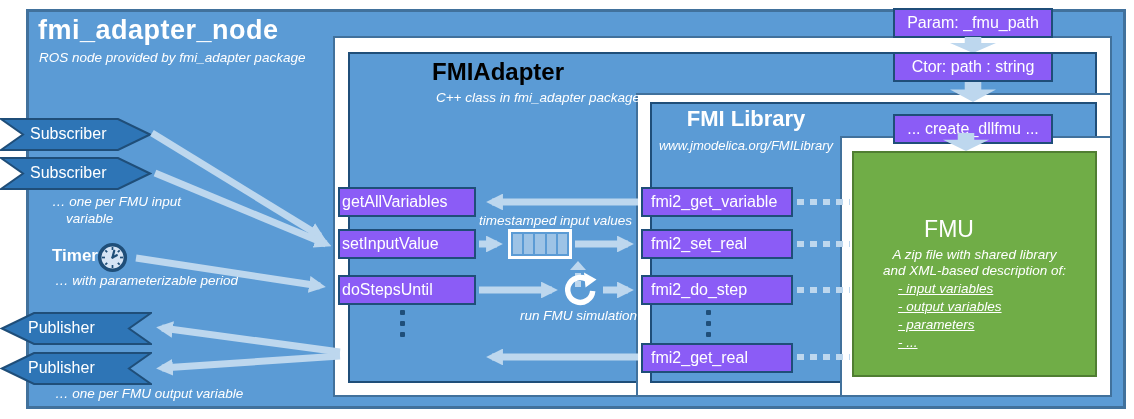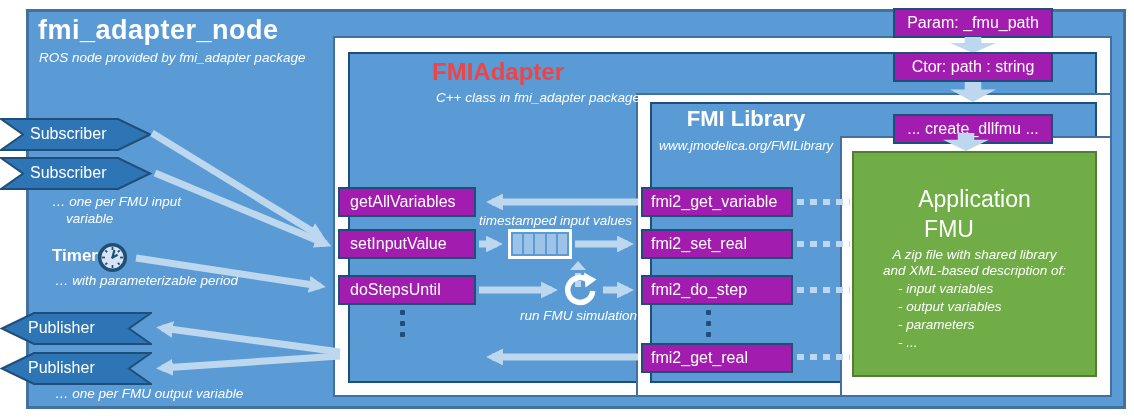--- a/index.html
+++ b/index.html
@@ -17,49 +17,49 @@
   .frame-c{left:840px;top:136px;width:272px;height:261px;}
   
   .panel{background:#5B9BD5;border:2px solid #1F4E79;box-sizing:border-box;}
   .panel-adapter{left:348px;top:52px;width:749px;height:331px;}
   .panel-library{left:650px;top:102px;width:447px;height:281px;}
   .panel-fmu{left:852px;top:151px;width:245px;height:226px;background:#70AD47;border:2px solid #507E32;box-sizing:border-box;}
   
   .h-outer{left:38px;top:15px;color:#fff;font-size:27px;font-weight:600;letter-spacing:.5px;}
   .sub{color:#fff;font-style:italic;font-size:13.5px;}
   .h-outer-sub{left:39px;top:50px;}
-  .h-adapter{left:348px;top:58px;width:300px;text-align:center;color:#ef4444;font-size:24px;font-weight:600;}
+  .h-adapter{left:348px;top:58px;width:300px;text-align:center;color:#000000;font-size:24px;font-weight:600;}
   .h-adapter-sub{left:348px;top:90px;width:300px;text-align:center;padding-left:40px;}
   .h-library{left:650px;top:106px;width:192px;text-align:center;color:#fff;font-size:22px;font-weight:600;}
   .h-library-sub{left:650px;top:138px;width:192px;text-align:center;font-size:13px;}
   
-  .dbox{background:#a21caf;border:2px solid #1F4E79;box-sizing:border-box;color:#fff;height:30px;line-height:26px;font-size:16px;white-space:nowrap;}
+  .dbox{background:#8b5cf6;border:2px solid #1F4E79;box-sizing:border-box;color:#fff;height:30px;line-height:26px;font-size:16px;white-space:nowrap;}
   .dbox-c{text-align:center;}
-  .mbox{left:338px;width:138px;padding-left:10px;}
+  .mbox{left:338px;width:138px;padding-left:2px;}
   .fbox{left:641px;width:152px;padding-left:8px;}
   .pbox{left:893px;width:160px;}
   
   .down-arrow{background:#BDD7EE;clip-path:polygon(32% 0,68% 0,68% 38%,100% 38%,50% 100%,0 38%,32% 38%);}
   
   .vdots{display:flex;flex-direction:column;gap:6px;}
   .vdots .dot{width:5px;height:5px;background:#1F4E79;border-radius:1px;}
   
   .queue{left:508px;top:229px;width:64px;height:30px;border:3px solid #fff;box-sizing:border-box;display:flex;gap:2px;padding:2px;}
   .queue .cell{flex:1;background:#9DC3E6;}
   
   .up-tri{left:570px;top:261px;width:16px;height:9px;background:#BDD7EE;clip-path:polygon(50% 0,100% 100%,0 100%);}
   .sq-dot{width:6px;height:6px;background:#BDD7EE;}
   
   .ann{color:#fff;font-style:italic;font-size:13.5px;white-space:nowrap;}
   
   .chev-label{color:#fff;font-size:16px;line-height:32px;white-space:nowrap;}
   .timer-label{color:#fff;font-size:17px;font-weight:600;}
   .fmu-title{color:#fff;font-size:23px;font-weight:500;text-align:center;width:100%;}
   .fmu-desc{color:#fff;font-style:italic;font-size:13.5px;text-align:center;width:100%;}
-  .fmu-item{color:#fff;font-style:italic;font-size:13.5px;white-space:nowrap;}
+  .fmu-item{color:#fff;font-style:italic;font-size:13.5px;white-space:nowrap;text-decoration:underline;}
   svg{display:block;}
   .overlay{left:0;top:0;pointer-events:none;}
 </style>
 </head>
 <body>
 
 <div id="canvas">
 
   <div class="abs outer-box"></div>
   <div class="abs h-outer">fmi_adapter_node</div>
@@ -70,21 +70,20 @@
   <div class="abs frame frame-b"></div>
   <div class="abs panel panel-library"></div>
   <div class="abs frame frame-c"></div>
   <div class="abs panel-fmu"></div>
 
   <div class="abs h-adapter">FMIAdapter</div>
   <div class="abs sub h-adapter-sub">C++ class in fmi_adapter package</div>
   <div class="abs h-library">FMI Library</div>
   <div class="abs sub h-library-sub">www.jmodelica.org/FMILibrary</div>
 
-  <div class="abs fmu-title" style="left:852px;top:186px;width:245px;">Application</div>
   <div class="abs fmu-title" style="left:852px;top:216px;width:194px;">FMU</div>
   <div class="abs fmu-desc" style="left:852px;top:247px;width:245px;">A zip file with shared library</div>
   <div class="abs fmu-desc" style="left:852px;top:263px;width:245px;">and XML-based description of:</div>
   <div class="abs fmu-item" style="left:898px;top:281px;">- input variables</div>
   <div class="abs fmu-item" style="left:898px;top:299px;">- output variables</div>
   <div class="abs fmu-item" style="left:898px;top:317px;">- parameters</div>
   <div class="abs fmu-item" style="left:898px;top:335px;">- ...</div>
 
   <div class="abs dbox dbox-c pbox" style="top:8px;">Param: _fmu_path</div>
   <div class="abs down-arrow" style="left:950px;top:37px;width:46px;height:16px;"></div>

